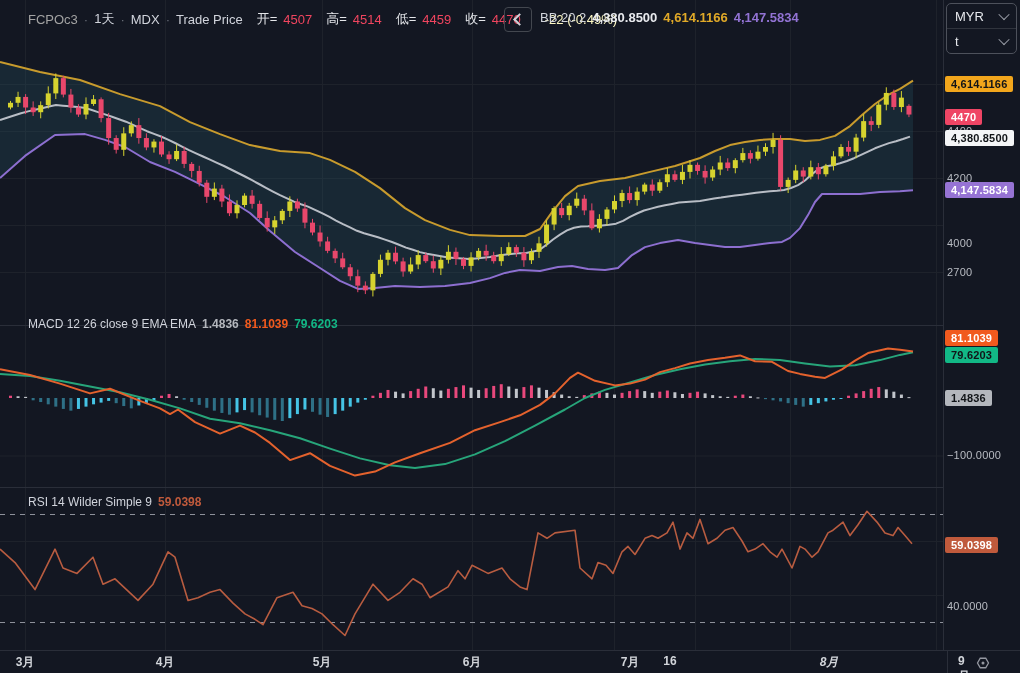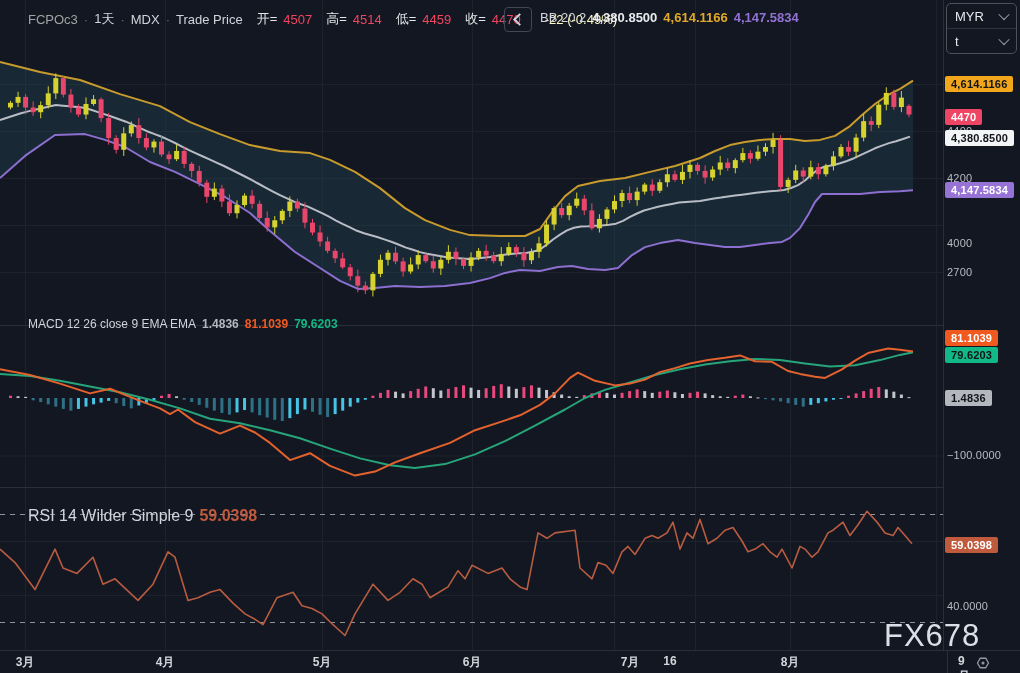--- a/index.html
+++ b/index.html
@@ -481,21 +481,21 @@
     <span class="bbv" style="color:#9273d4">4,147.5834</span>
   </div>
 
   <div class="legend" style="left:28px;top:317px;font-size:12px">
     <span>MACD 12 26 close 9 EMA EMA</span>
     <span style="color:#b4b7bd;font-weight:700">1.4836</span>
     <span style="color:#f15a1e;font-weight:700">81.1039</span>
     <span style="color:#12b886;font-weight:700">79.6203</span>
   </div>
 
-  <div class="legend" style="left:28px;top:507px;font-size:16px">
+  <div class="legend" style="left:28px;top:495px;font-size:12px">
     <span>RSI 14 Wilder Simple 9</span>
     <span style="color:#c05a3c;font-weight:700">59.0398</span>
   </div>
 
   <div id="axis-labels">
       <div class="axis-label" style="top: 131px;">4400</div>
       <div class="axis-label" style="top: 178px;">4200</div>
       <div class="axis-label" style="top: 243px;">4000</div>
       <div class="axis-label" style="top: 272px;">2700</div>
       <div class="axis-label" style="top: 455px;">−100.0000</div>
@@ -510,34 +510,33 @@
       <div class="badge" style="top: 545px; background: rgb(192, 90, 60); color: rgb(255, 255, 255);">59.0398</div>
     </div>
 
   <div class="time-axis" id="time-axis">
       <div class="tick" style="left: 25px;">3月</div>
       <div class="tick" style="left: 165px;">4月</div>
       <div class="tick" style="left: 322px;">5月</div>
       <div class="tick" style="left: 472px;">6月</div>
       <div class="tick" style="left: 614px; margin-left: 16px;">7月</div>
       <div class="tick" style="left: 670px;">16</div>
-      <div class="tick" style="left: 790px;">8月</div>
+      <div class="tick" style="left: 829px; font-style: italic;">8月</div>
       <div class="tick" style="left: 964px;">9月</div>
     </div>
 
   <div class="widget">
     <div class="wrow">
       <span>MYR</span>
       <span class="chev-d"></span>
     </div>
     <div class="wrow">
       <span>t</span>
       <span class="chev-d"></span>
     </div>
   </div>
 
-  <div class="watermark">FX678</div>
 
   <svg class="gear" width="20" height="18" viewBox="0 0 20 18">
     <polygon points="14.5,9 11.75,13.76 6.25,13.76 3.5,9 6.25,4.24 11.75,4.24" fill="none" stroke="#9598a1" stroke-width="1.3"></polygon>
     <circle cx="9" cy="9" r="1.5" fill="#9598a1"></circle>
   </svg>
 </div>
 
 </body></html>

